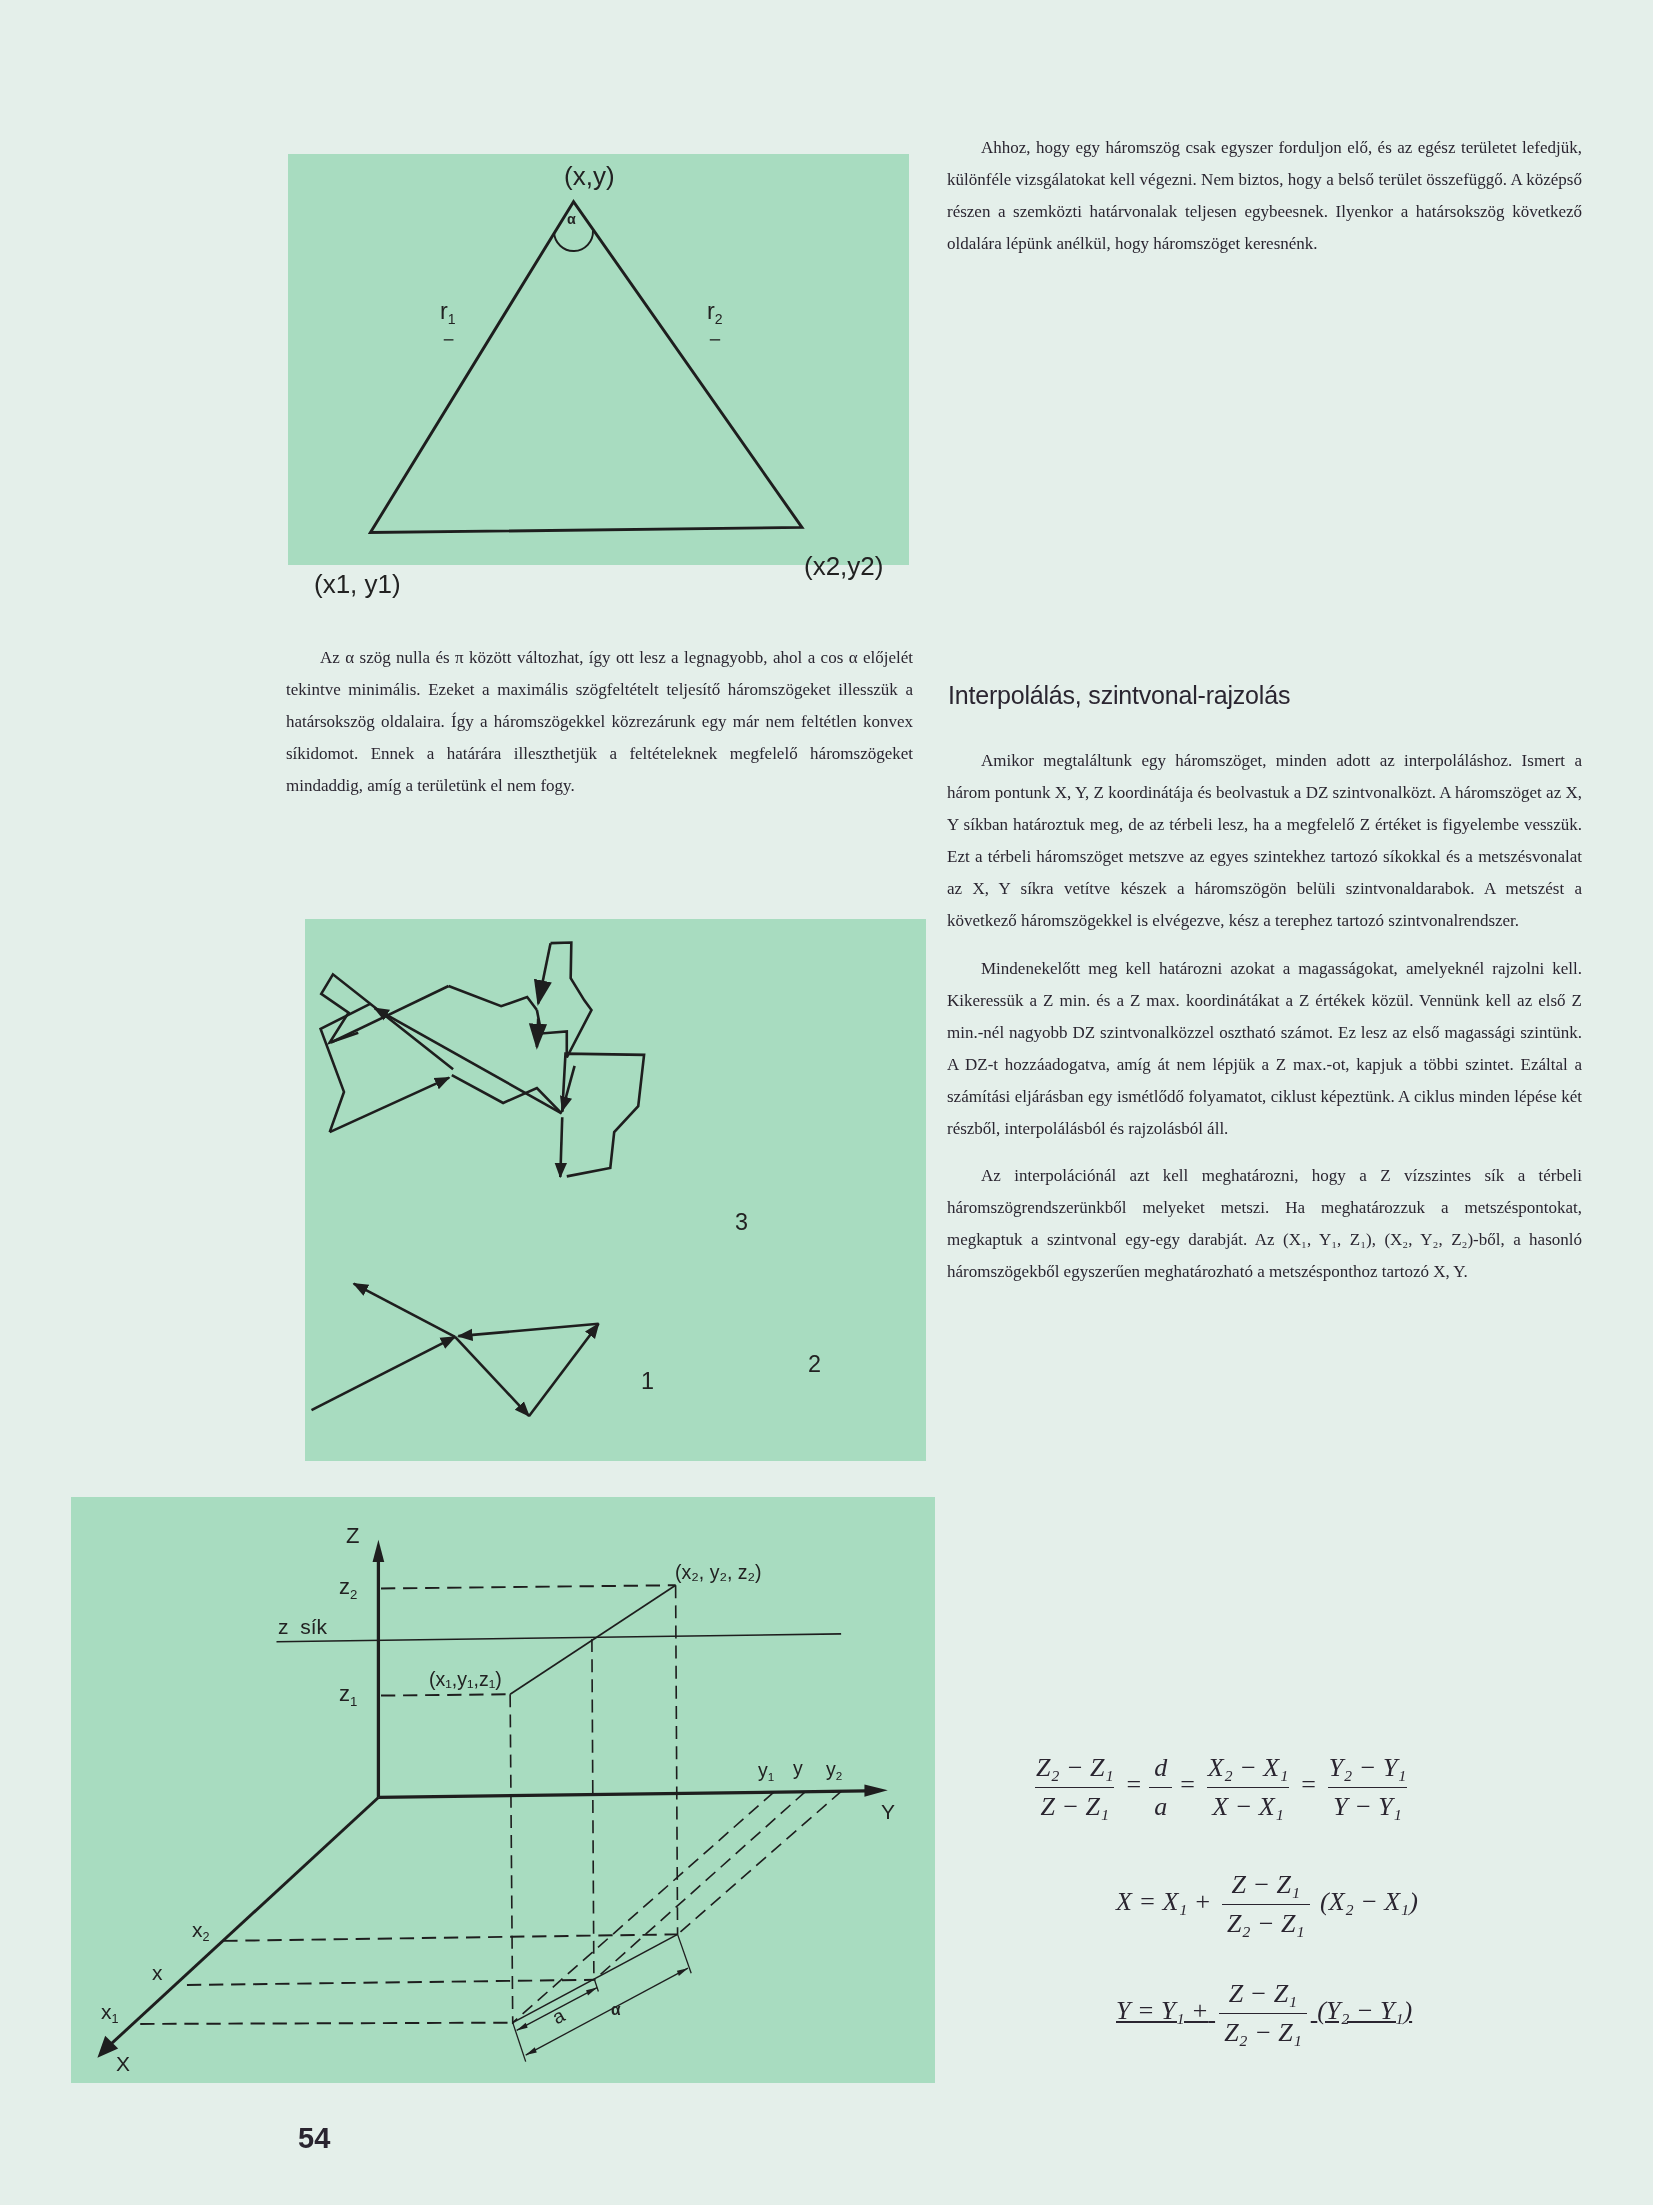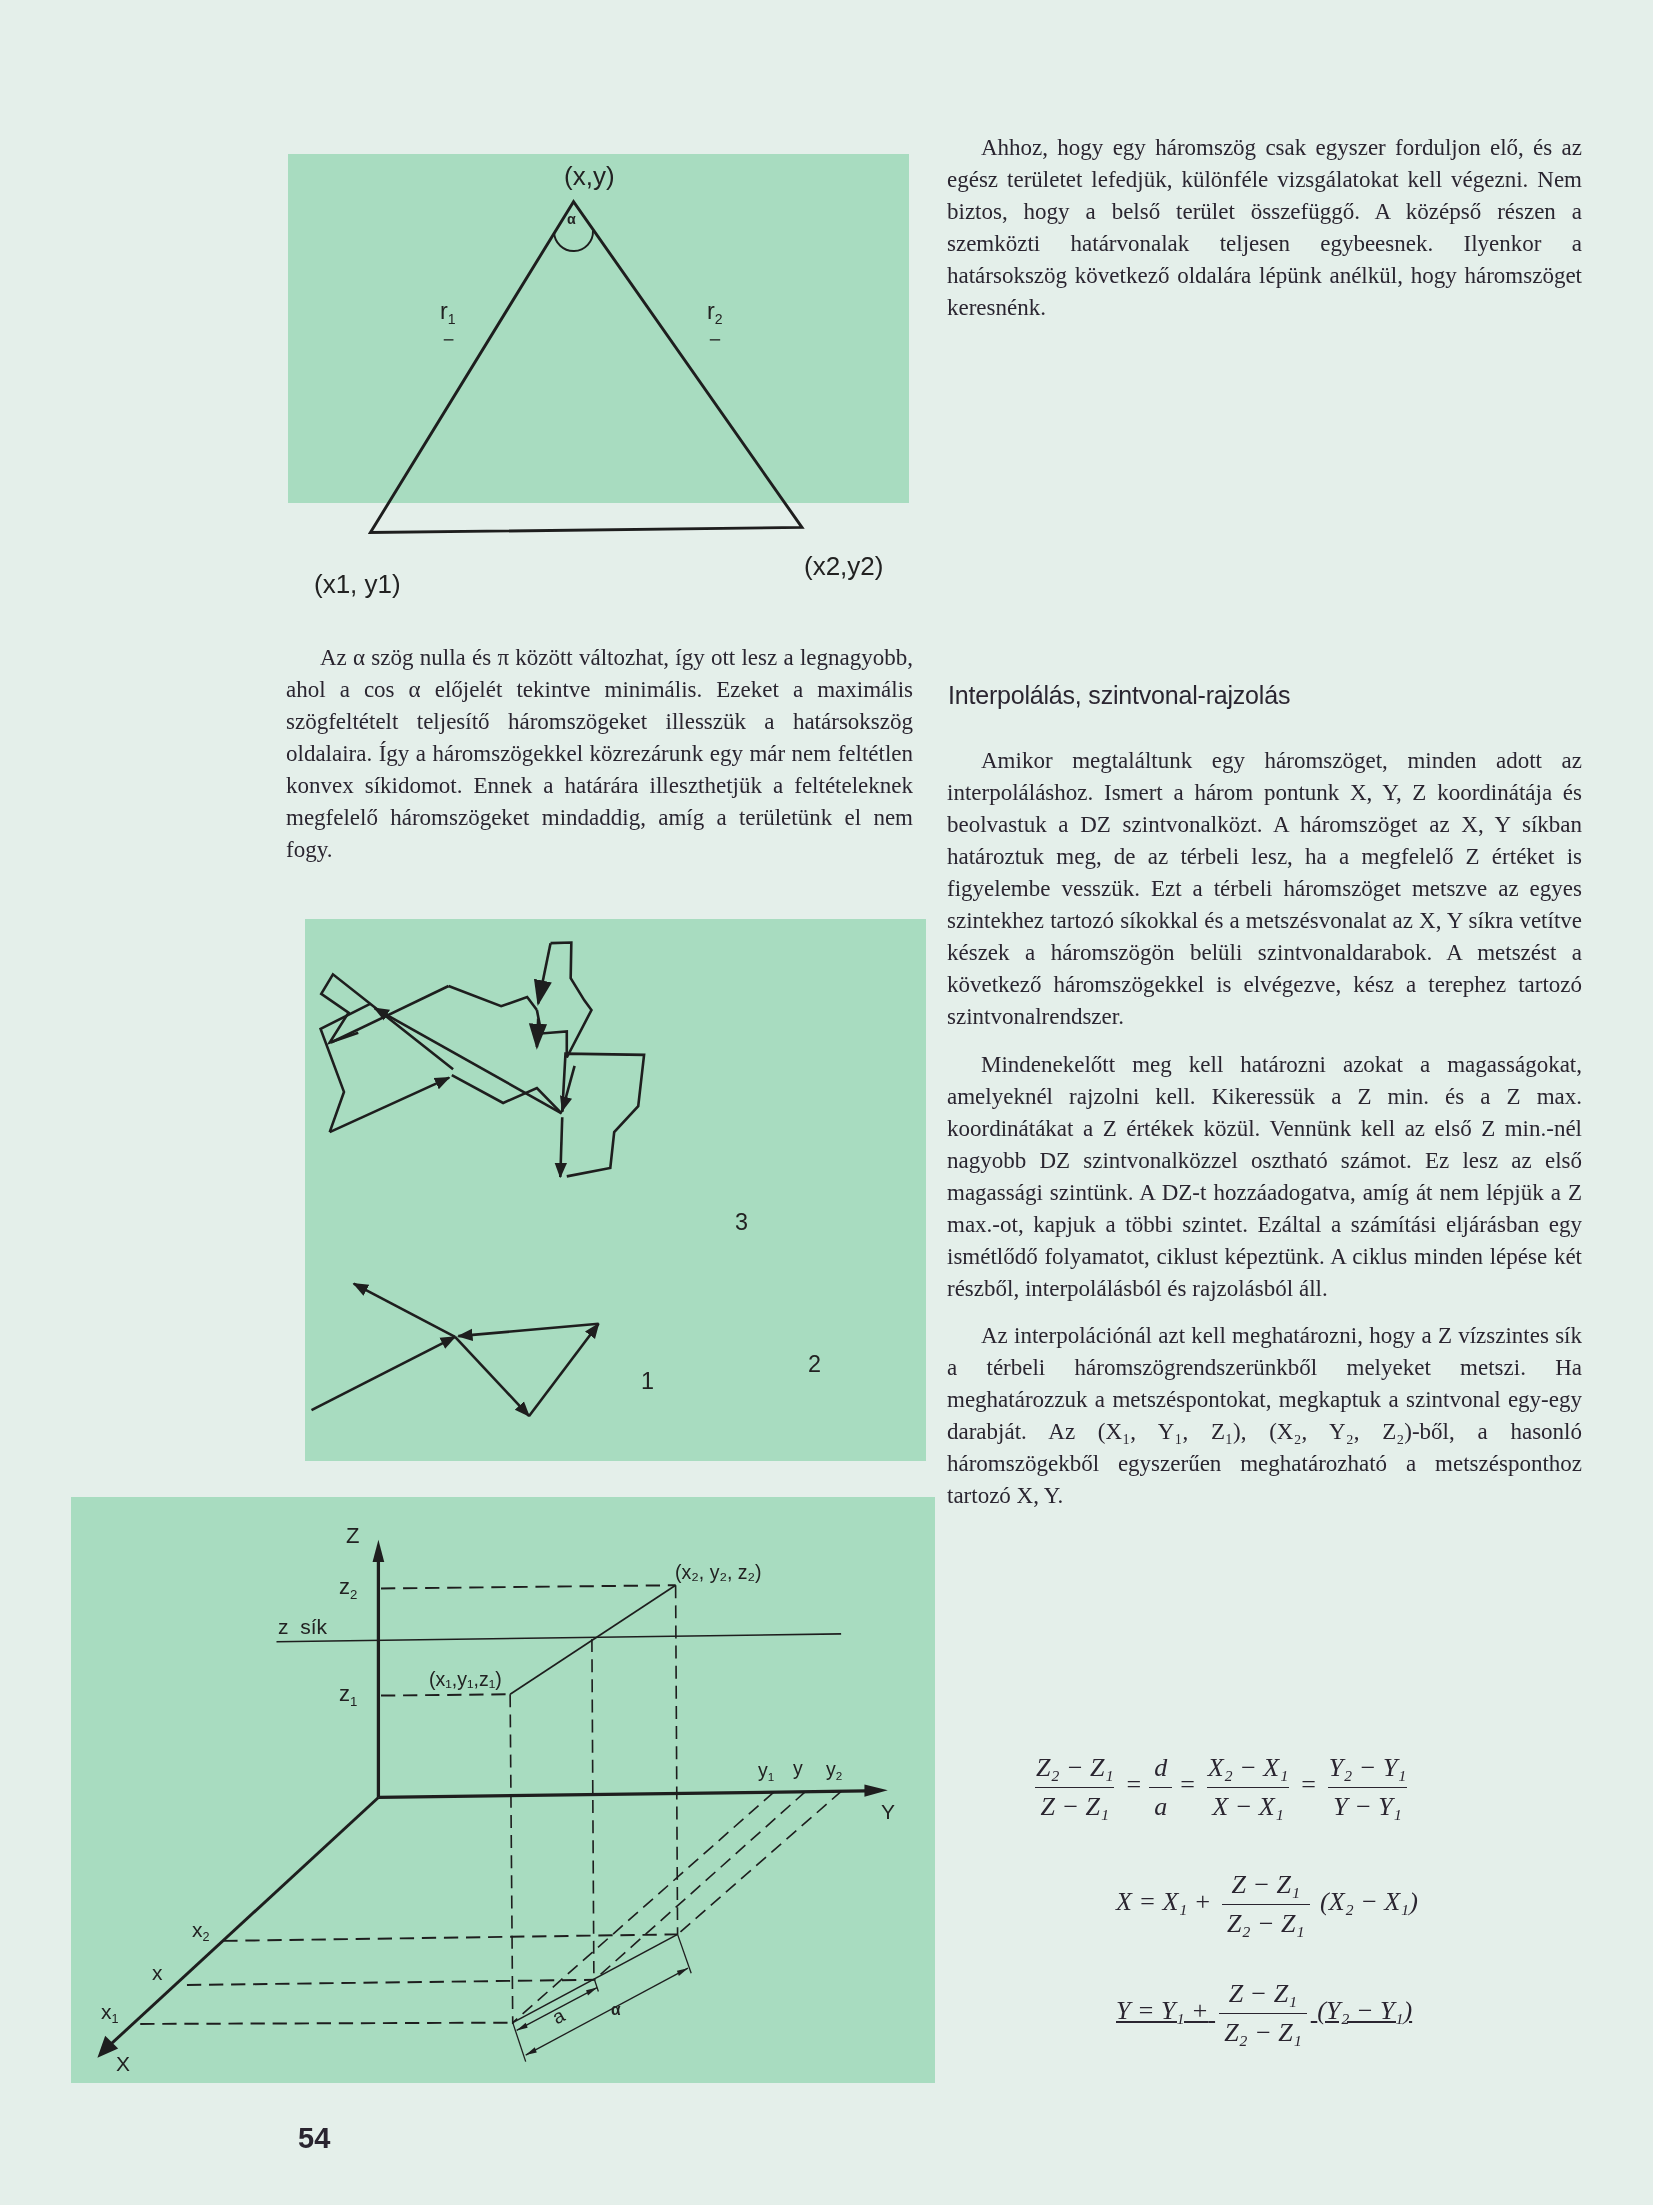--- a/index.html
+++ b/index.html
@@ -6,41 +6,41 @@
   body {
     width:1654px; height:2205px; position:relative; overflow:hidden;
     background:#e4efea;
     font-family:"Liberation Serif", "DejaVu Serif", serif;
     color:#2a2530;
   }
   .panel { position:absolute; background:#a8dcc0; }
   .panel svg { position:absolute; left:0; top:0; }
   .fig-label { position:absolute; font-family:"Liberation Sans","DejaVu Sans",sans-serif; color:#222; white-space:nowrap; }
   .col-text {
-    position:absolute; font-size:23px; line-height:32px; text-align:justify;
+    position:absolute; font-size:17px; line-height:32px; text-align:justify;
     hyphens:manual;
   }
   .col-text p { margin:0; text-indent:34px; }
   .col-text p + p { margin-top:3.9px; }
   .heading {
     position:absolute; font-family:"Liberation Sans","DejaVu Sans",sans-serif;
     font-size:25px; font-weight:normal; color:#2a2530; margin:0; letter-spacing:-0.2px;
   }
   .formula { position:absolute; font-size:26px; font-style:italic; color:#2a2530; }
   .frac { display:inline-flex; flex-direction:column; align-items:center; vertical-align:middle; margin:0 3.9px; }
   .frac .num { padding:0 5.2px 3.9px; }
   .frac .den { padding:3.9px 5.2px 0; border-top:1.3px solid #2a2530; }
   .op { font-style:normal; margin:0 3.9px; }
   sub { font-size:60%; font-style:normal; vertical-align:-0.35em; }
   .pagenum { position:absolute; left:298px; top:2122px; font-family:"Liberation Sans","DejaVu Sans",sans-serif; font-weight:bold; font-size:29px; color:#2a2530; }
 </style>
 </head>
 <body>
 
-<div class="panel" style="left:288px; top:154px; width:621px; height:349px;">
+<div class="panel" style="left:288px; top:154px; width:621px; height:411px;">
   <svg width="621" height="471" viewBox="0 0 957 725">
     <polygon points="440,73 127,583 792,575" fill="none" stroke="#1e1e1e" stroke-width="4.5" stroke-linejoin="miter"></polygon>
     <path d="M 410,120 A 30 30 0 0 0 470,118" fill="none" stroke="#1e1e1e" stroke-width="3"></path>
     <line x1="240" y1="286" x2="255" y2="286" stroke="#1e1e1e" stroke-width="2"></line>
     <line x1="650" y1="286" x2="666" y2="286" stroke="#1e1e1e" stroke-width="2"></line>
   </svg>
   <span class="fig-label" style="left:276px; top:6.5px; font-size:26px;">(x,y)</span>
   <span class="fig-label" style="left:279px; top:57px; font-size:14.3px; font-weight:bold;">α</span>
   <span class="fig-label" style="left:152px; top:144px; font-size:23.4px;"><span>r</span><sub>1</sub></span>
   <span class="fig-label" style="left:419px; top:144px; font-size:23.4px;"><span>r</span><sub>2</sub></span>

